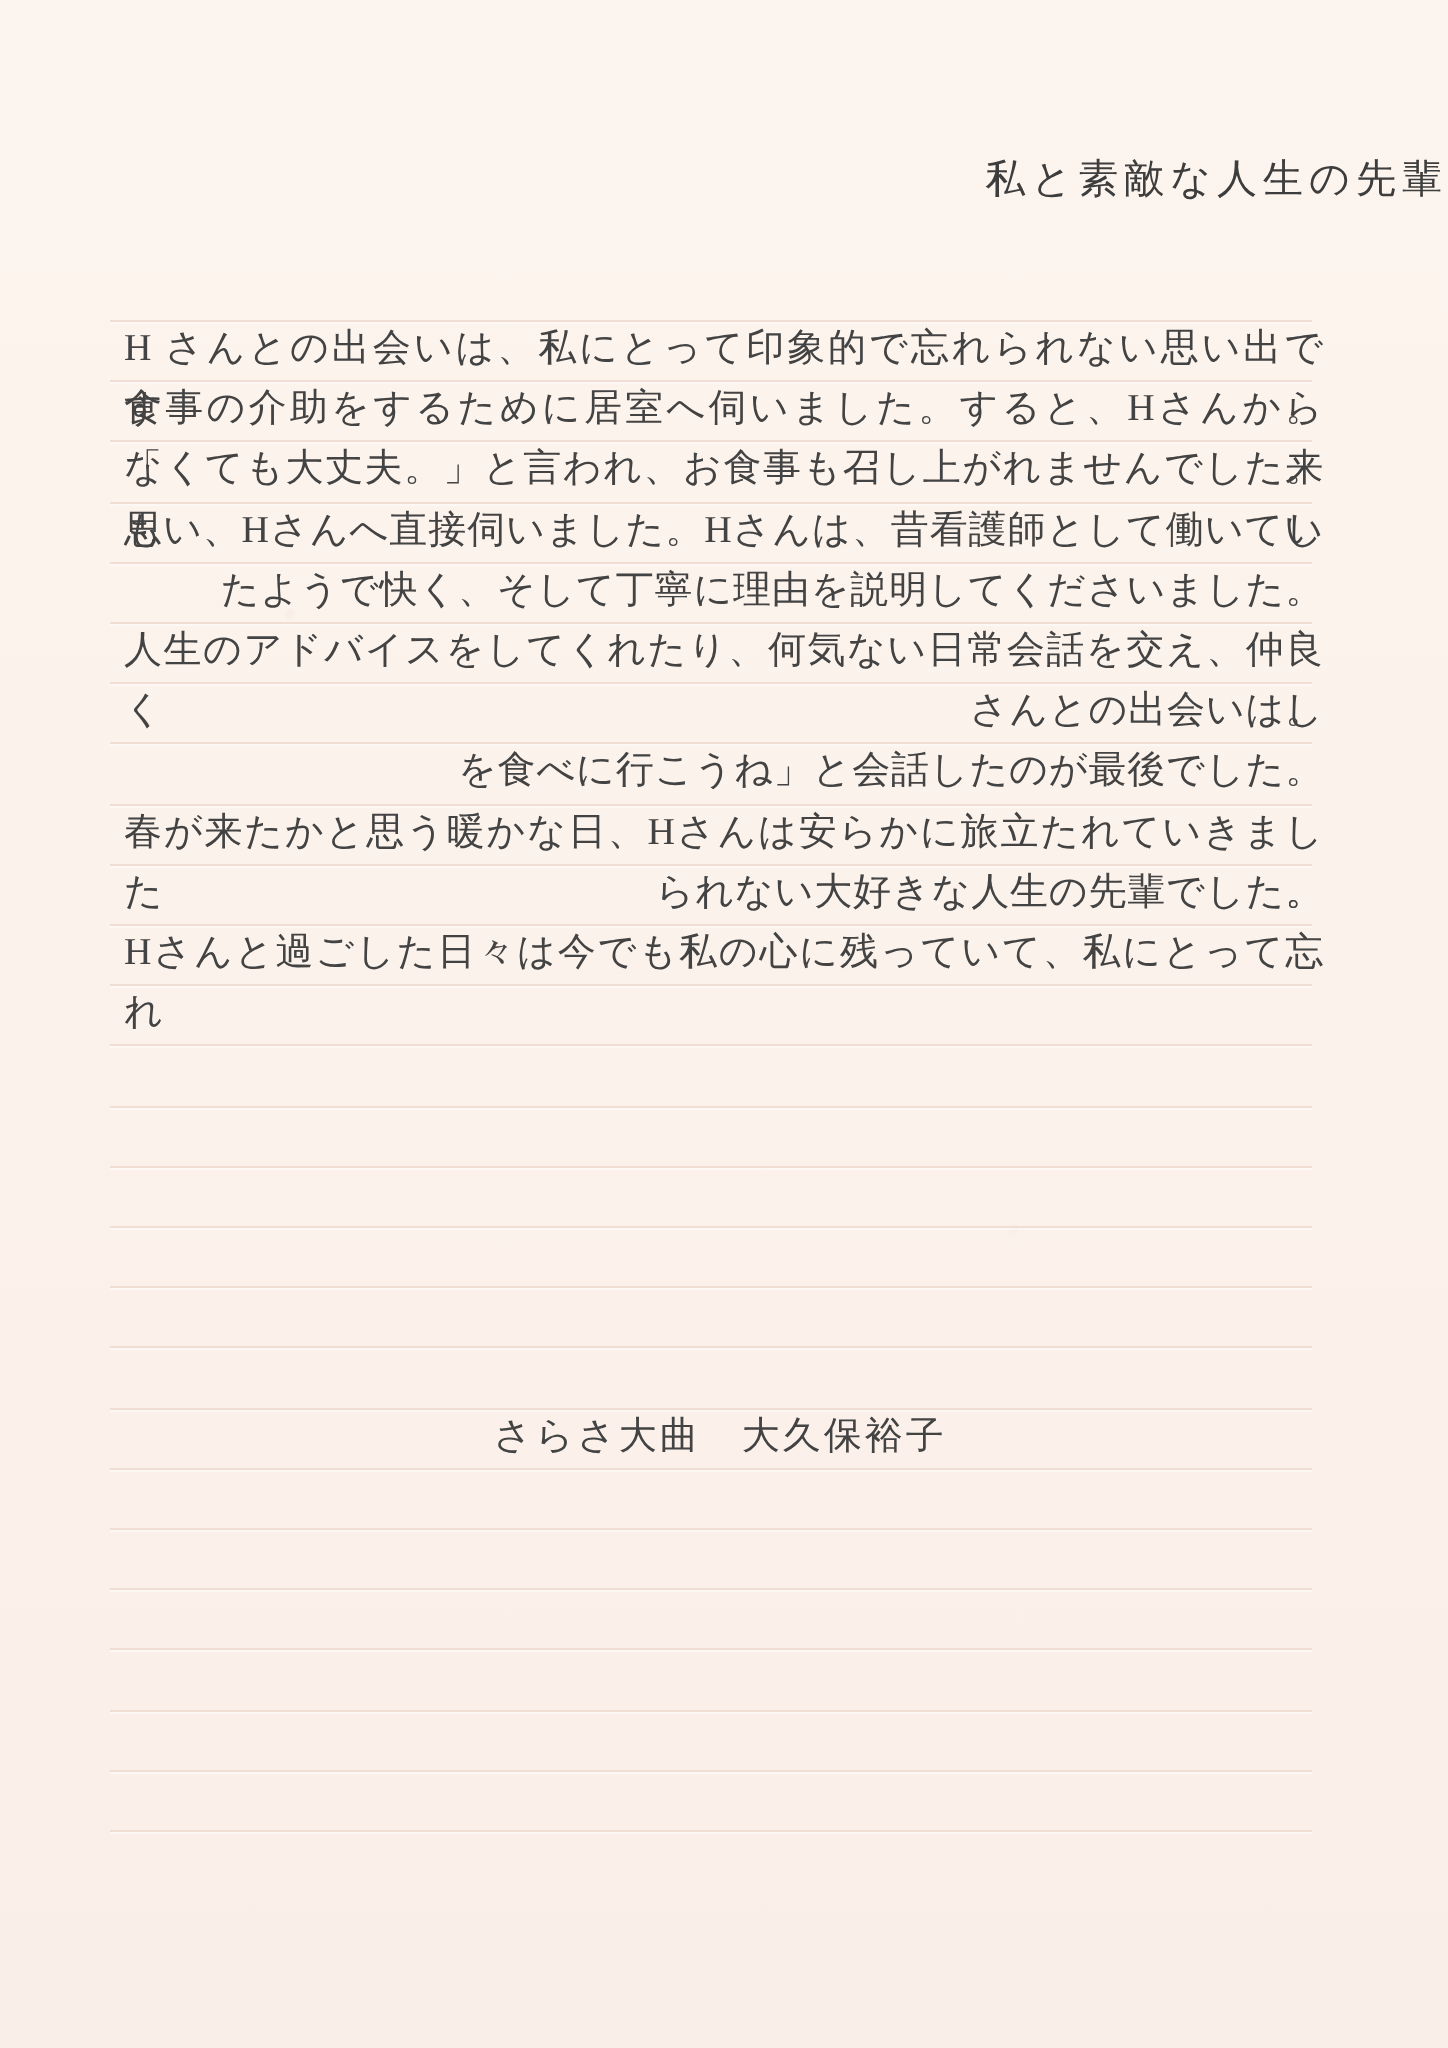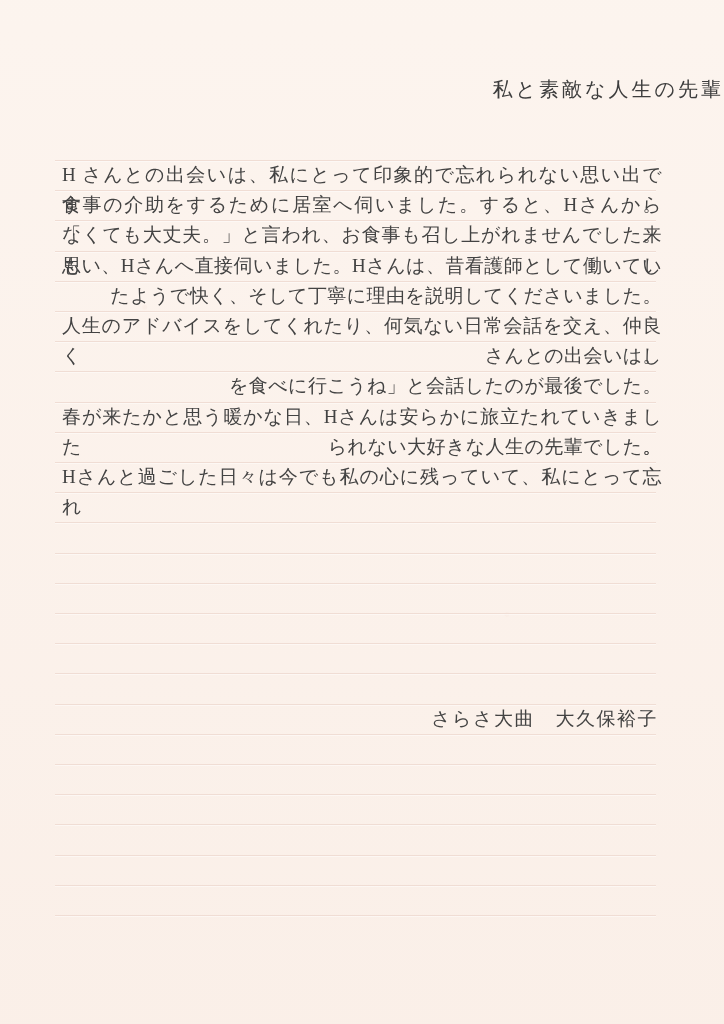--- a/index.html
+++ b/index.html
@@ -66,21 +66,21 @@
     text-align:justify;
     text-align-last:justify;
     text-justify:inter-character;
   }
   .signature{
     position:absolute;
     left:62px;top:704px;
     width:596px;
     height:30px;
     line-height:30px;
-    text-align:right;
+    text-align:center;
     font-size:19px;
     letter-spacing:1.5px;
     color:var(--ink);
   }
 </style>
 </head>
 <body>
 
 <div class="page">
   <div class="rules">

